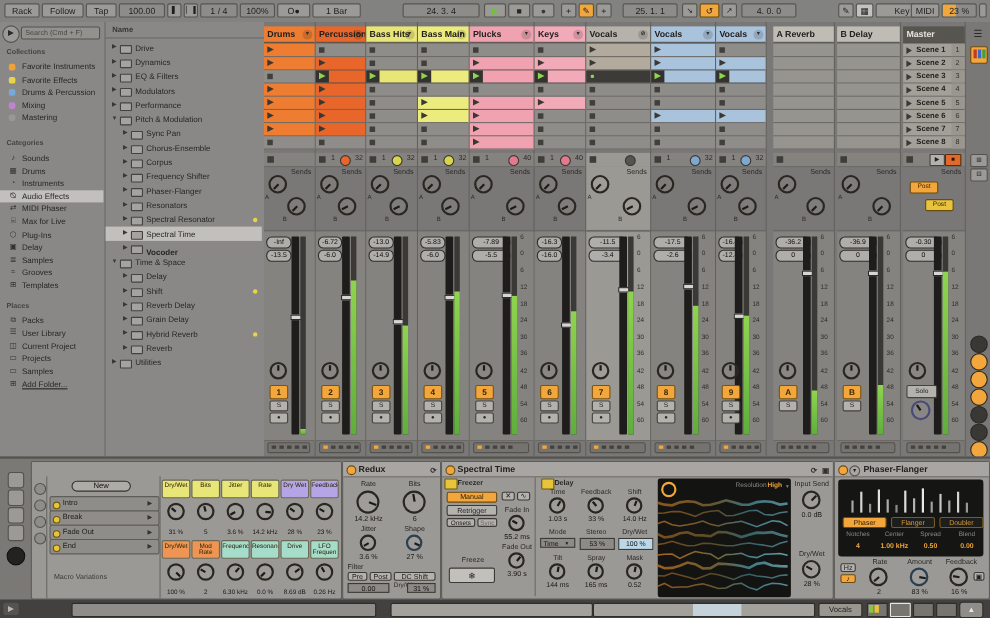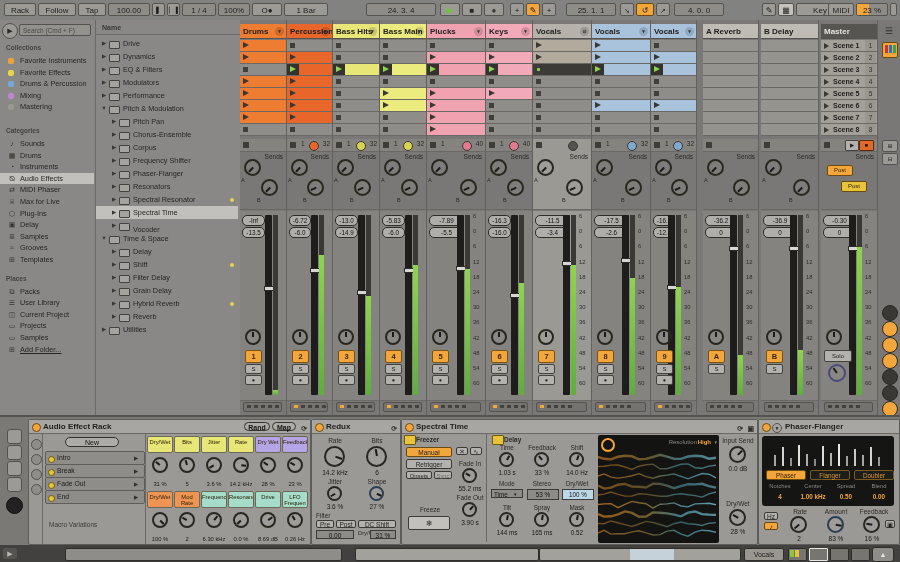--- a/index.html
+++ b/index.html
@@ -193,21 +193,21 @@
           <div style="position: absolute; left: 27px; top: 0px; right: 10px; height: 13px;">Performance</div>
         </div>
         <div style="position: absolute; left: 96px; top: 82px; width: 142px; height: 13px; font-size: 7.3px; line-height: 13px; color: rgb(38, 38, 36); white-space: nowrap; overflow: hidden;">
           <div style="position: absolute; left: 4px; top: 0px; width: 8px; height: 13px; font-size: 5.5px; color: rgb(58, 56, 52); text-align: center; line-height: 13px;">▼</div>
           <div style="position: absolute; left: 13px; top: 3.5px; width: 9px; height: 6px; border: 1px solid rgb(68, 66, 62); border-radius: 1px; background: rgb(165, 163, 159);"></div>
           <div style="position: absolute; left: 27px; top: 0px; right: 10px; height: 13px;">Pitch &amp; Modulation</div>
         </div>
         <div style="position: absolute; left: 96px; top: 95px; width: 142px; height: 13px; font-size: 7.3px; line-height: 13px; color: rgb(38, 38, 36); white-space: nowrap; overflow: hidden;">
           <div style="position: absolute; left: 14px; top: 0px; width: 8px; height: 13px; font-size: 5.5px; color: rgb(58, 56, 52); text-align: center; line-height: 13px;">▶</div>
           <div style="position: absolute; left: 23px; top: 3.5px; width: 9px; height: 6px; border: 1px solid rgb(68, 66, 62); border-radius: 1px; background: rgb(165, 163, 159);"></div>
-          <div style="position: absolute; left: 37px; top: 0px; right: 10px; height: 13px;">Pitch Pan</div>
+          <div style="position: absolute; left: 37px; top: 0px; right: 10px; height: 13px;">Sync Pan</div>
         </div>
         <div style="position: absolute; left: 96px; top: 108px; width: 142px; height: 13px; font-size: 7.3px; line-height: 13px; color: rgb(38, 38, 36); white-space: nowrap; overflow: hidden;">
           <div style="position: absolute; left: 14px; top: 0px; width: 8px; height: 13px; font-size: 5.5px; color: rgb(58, 56, 52); text-align: center; line-height: 13px;">▶</div>
           <div style="position: absolute; left: 23px; top: 3.5px; width: 9px; height: 6px; border: 1px solid rgb(68, 66, 62); border-radius: 1px; background: rgb(165, 163, 159);"></div>
           <div style="position: absolute; left: 37px; top: 0px; right: 10px; height: 13px;">Chorus-Ensemble</div>
         </div>
         <div style="position: absolute; left: 96px; top: 121px; width: 142px; height: 13px; font-size: 7.3px; line-height: 13px; color: rgb(38, 38, 36); white-space: nowrap; overflow: hidden;">
           <div style="position: absolute; left: 14px; top: 0px; width: 8px; height: 13px; font-size: 5.5px; color: rgb(58, 56, 52); text-align: center; line-height: 13px;">▶</div>
           <div style="position: absolute; left: 23px; top: 3.5px; width: 9px; height: 6px; border: 1px solid rgb(68, 66, 62); border-radius: 1px; background: rgb(165, 163, 159);"></div>
           <div style="position: absolute; left: 37px; top: 0px; right: 10px; height: 13px;">Corpus</div>
@@ -234,42 +234,42 @@
           <div style="position: absolute; right: 4px; top: 4.5px; width: 4px; height: 4px; border-radius: 50%; background: rgb(232, 212, 74);"></div>
         </div>
         <div style="position: absolute; left: 96px; top: 186px; width: 142px; height: 13px; font-size: 7.3px; line-height: 13px; color: rgb(38, 38, 36); white-space: nowrap; overflow: hidden; background: rgb(194, 192, 188);">
           <div style="position: absolute; left: 14px; top: 0px; width: 8px; height: 13px; font-size: 5.5px; color: rgb(58, 56, 52); text-align: center; line-height: 13px;">▶</div>
           <div style="position: absolute; left: 23px; top: 3.5px; width: 9px; height: 6px; border: 1px solid rgb(68, 66, 62); border-radius: 1px; background: rgb(165, 163, 159);"></div>
           <div style="position: absolute; left: 37px; top: 0px; right: 10px; height: 13px;">Spectral Time</div>
         </div>
         <div style="position: absolute; left: 96px; top: 199px; width: 142px; height: 13px; font-size: 7.3px; line-height: 13px; color: rgb(38, 38, 36); white-space: nowrap; overflow: hidden;">
           <div style="position: absolute; left: 14px; top: 0px; width: 8px; height: 13px; font-size: 5.5px; color: rgb(58, 56, 52); text-align: center; line-height: 13px;">▶</div>
           <div style="position: absolute; left: 23px; top: 3.5px; width: 9px; height: 6px; border: 1px solid rgb(68, 66, 62); border-radius: 1px; background: rgb(165, 163, 159);"></div>
-          <div style="position: absolute; left: 37px; top: 4px; right: 10px; height: 13px;">Vocoder</div>
+          <div style="position: absolute; left: 37px; top: 4px; right: 10px; height: 13px; font-weight: bold;">Vocoder</div>
         </div>
         <div style="position: absolute; left: 96px; top: 212px; width: 142px; height: 13px; font-size: 7.3px; line-height: 13px; color: rgb(38, 38, 36); white-space: nowrap; overflow: hidden;">
           <div style="position: absolute; left: 4px; top: 0px; width: 8px; height: 13px; font-size: 5.5px; color: rgb(58, 56, 52); text-align: center; line-height: 13px;">▼</div>
           <div style="position: absolute; left: 13px; top: 3.5px; width: 9px; height: 6px; border: 1px solid rgb(68, 66, 62); border-radius: 1px; background: rgb(165, 163, 159);"></div>
           <div style="position: absolute; left: 27px; top: 0px; right: 10px; height: 13px;">Time &amp; Space</div>
         </div>
         <div style="position: absolute; left: 96px; top: 225px; width: 142px; height: 13px; font-size: 7.3px; line-height: 13px; color: rgb(38, 38, 36); white-space: nowrap; overflow: hidden;">
           <div style="position: absolute; left: 14px; top: 0px; width: 8px; height: 13px; font-size: 5.5px; color: rgb(58, 56, 52); text-align: center; line-height: 13px;">▶</div>
           <div style="position: absolute; left: 23px; top: 3.5px; width: 9px; height: 6px; border: 1px solid rgb(68, 66, 62); border-radius: 1px; background: rgb(165, 163, 159);"></div>
           <div style="position: absolute; left: 37px; top: 0px; right: 10px; height: 13px;">Delay</div>
         </div>
         <div style="position: absolute; left: 96px; top: 238px; width: 142px; height: 13px; font-size: 7.3px; line-height: 13px; color: rgb(38, 38, 36); white-space: nowrap; overflow: hidden;">
           <div style="position: absolute; left: 14px; top: 0px; width: 8px; height: 13px; font-size: 5.5px; color: rgb(58, 56, 52); text-align: center; line-height: 13px;">▶</div>
           <div style="position: absolute; left: 23px; top: 3.5px; width: 9px; height: 6px; border: 1px solid rgb(68, 66, 62); border-radius: 1px; background: rgb(165, 163, 159);"></div>
           <div style="position: absolute; left: 37px; top: 0px; right: 10px; height: 13px;">Shift</div>
           <div style="position: absolute; right: 4px; top: 4.5px; width: 4px; height: 4px; border-radius: 50%; background: rgb(232, 212, 74);"></div>
         </div>
         <div style="position: absolute; left: 96px; top: 251px; width: 142px; height: 13px; font-size: 7.3px; line-height: 13px; color: rgb(38, 38, 36); white-space: nowrap; overflow: hidden;">
           <div style="position: absolute; left: 14px; top: 0px; width: 8px; height: 13px; font-size: 5.5px; color: rgb(58, 56, 52); text-align: center; line-height: 13px;">▶</div>
           <div style="position: absolute; left: 23px; top: 3.5px; width: 9px; height: 6px; border: 1px solid rgb(68, 66, 62); border-radius: 1px; background: rgb(165, 163, 159);"></div>
-          <div style="position: absolute; left: 37px; top: 0px; right: 10px; height: 13px;">Filter Delay</div>
+          <div style="position: absolute; left: 37px; top: 0px; right: 10px; height: 13px;">Reverb Delay</div>
         </div>
         <div style="position: absolute; left: 96px; top: 264px; width: 142px; height: 13px; font-size: 7.3px; line-height: 13px; color: rgb(38, 38, 36); white-space: nowrap; overflow: hidden;">
           <div style="position: absolute; left: 14px; top: 0px; width: 8px; height: 13px; font-size: 5.5px; color: rgb(58, 56, 52); text-align: center; line-height: 13px;">▶</div>
           <div style="position: absolute; left: 23px; top: 3.5px; width: 9px; height: 6px; border: 1px solid rgb(68, 66, 62); border-radius: 1px; background: rgb(165, 163, 159);"></div>
           <div style="position: absolute; left: 37px; top: 0px; right: 10px; height: 13px;">Grain Delay</div>
         </div>
         <div style="position: absolute; left: 96px; top: 277px; width: 142px; height: 13px; font-size: 7.3px; line-height: 13px; color: rgb(38, 38, 36); white-space: nowrap; overflow: hidden;">
           <div style="position: absolute; left: 14px; top: 0px; width: 8px; height: 13px; font-size: 5.5px; color: rgb(58, 56, 52); text-align: center; line-height: 13px;">▶</div>
           <div style="position: absolute; left: 23px; top: 3.5px; width: 9px; height: 6px; border: 1px solid rgb(68, 66, 62); border-radius: 1px; background: rgb(165, 163, 159);"></div>
           <div style="position: absolute; left: 37px; top: 0px; right: 10px; height: 13px;">Hybrid Reverb</div>
@@ -1205,27 +1205,20 @@
 
     <div class="abs" style="left:2px;top:6px;width:24px;bottom:4px" id="rackside">
         <div style="position: absolute; left: 5px; top: 6px; width: 13px; height: 13px; border-radius: 3px; background: rgb(156, 154, 151); border: 1px solid rgb(84, 82, 78);"></div>
         <div style="position: absolute; left: 5px; top: 22px; width: 13px; height: 13px; border-radius: 3px; background: rgb(156, 154, 151); border: 1px solid rgb(84, 82, 78);"></div>
         <div style="position: absolute; left: 5px; top: 38px; width: 13px; height: 13px; border-radius: 3px; background: rgb(156, 154, 151); border: 1px solid rgb(84, 82, 78);"></div>
         <div style="position: absolute; left: 5px; top: 54px; width: 13px; height: 13px; border-radius: 3px; background: rgb(156, 154, 151); border: 1px solid rgb(84, 82, 78);"></div>
         <div style="position: absolute; left: 4px; top: 74px; width: 15px; height: 15px; border-radius: 50%; background: rgb(36, 34, 32); border: 1px solid rgb(17, 17, 17);"></div>
       </div>
 
     <div class="dev" style="left:28px;width:281px">
-      <div class="dtitle">
-        <span class="pwr"></span>
-        <span style="margin-left:14px">Audio Effect Rack</span>
-        <span class="pill" style="position:absolute;right:40px;top:2px;width:26px;height:9px;line-height:9px">Rand</span>
-        <span class="pill" style="position:absolute;right:14px;top:2px;width:24px;height:9px;line-height:9px">Map</span>
-        <span style="position:absolute;right:3px;top:2px;font-size:7px;color:#33312d">⟳</span>
-      </div>
       <div class="abs" style="left:0;top:13px;bottom:0;width:13px;border-right:1px solid #6b6965" id="rackmini">
           <div style="position: absolute; left: 2px; top: 6px; width: 9px; height: 9px; border-radius: 50%; background: rgb(143, 141, 137); border: 1px solid rgb(84, 82, 78);"></div>
           <div style="position: absolute; left: 2px; top: 21px; width: 9px; height: 9px; border-radius: 50%; background: rgb(143, 141, 137); border: 1px solid rgb(84, 82, 78);"></div>
           <div style="position: absolute; left: 2px; top: 36px; width: 9px; height: 9px; border-radius: 50%; background: rgb(143, 141, 137); border: 1px solid rgb(84, 82, 78);"></div>
           <div style="position: absolute; left: 2px; top: 51px; width: 9px; height: 9px; border-radius: 50%; background: rgb(143, 141, 137); border: 1px solid rgb(84, 82, 78);"></div>
         </div>
       <div class="abs" style="left:14px;top:13px;bottom:0;width:102px;border-right:1px solid #6b6965">
         <div class="pill" style="position:absolute;left:22px;top:4px;width:54px;height:10px;line-height:10px">New</div>
         <div id="chains" style="position: relative;"></div>
         <div class="abs" style="left:6px;top:88px;width:92px;font-size:6.5px;color:#3c3a36">Macro Variations</div>

